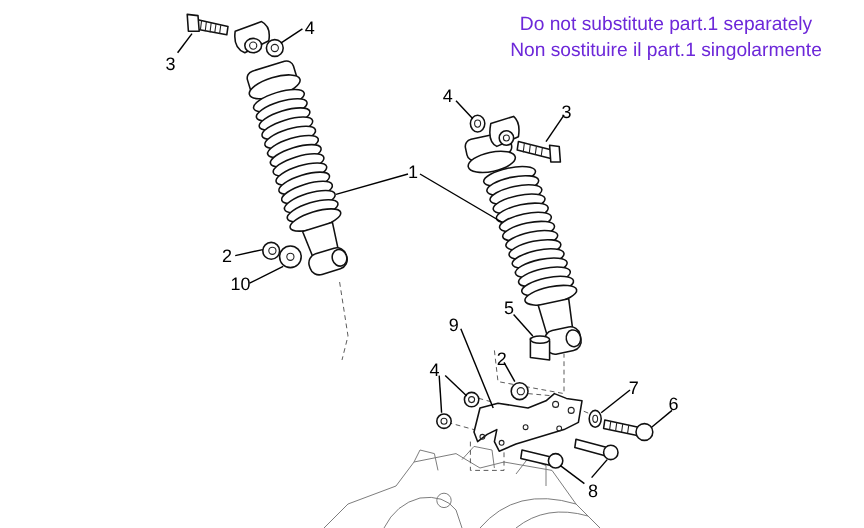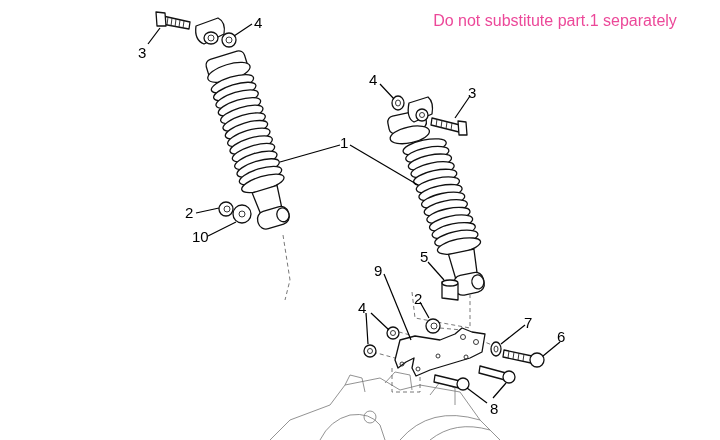--- a/index.html
+++ b/index.html
@@ -1,31 +1,32 @@
 <!DOCTYPE html>
 <html><head>
 <meta charset="utf-8">
 <style>
   html,body{margin:0;padding:0;background:#fff;}
   #stage{position:relative;width:720px;height:440px;overflow:hidden;background:#ffffff;font-family:"Liberation Sans",sans-serif;}
   svg{position:absolute;left:0;top:0;}
-  .note{position:absolute;left:400px;width:310px;text-align:center;font-size:16px;color:#ec4899;line-height:22px;}
+  .note{position:absolute;left:400px;width:310px;text-align:center;font-size:16px;color:#6d28d9;line-height:22px;}
   .n1{top:10px;} .n2{top:32px;}
   .part{fill:#fff;stroke:#111;stroke-width:1.3;stroke-linejoin:round;}
   .thin{fill:none;stroke:#222;stroke-width:0.9;}
   .eng{fill:none;stroke:#777;stroke-width:0.8;}
   .dash{fill:none;stroke:#555;stroke-width:0.8;stroke-dasharray:4 3;}
   .lead{fill:none;stroke:#000;stroke-width:1.2;}
   .lbl{font-family:"Liberation Sans",sans-serif;font-size:15px;fill:#000;}
 </style>
 </head>
 <body>
 
 <div id="stage">
   <div class="note n1">Do not substitute part.1 separately</div>
+  <div class="note n2">Non sostituire il part.1 singolarmente</div>
 
   <svg width="720" height="440" viewBox="0 0 720 440">
 
     <g>
       <path class="eng" d="M270 440 L290 420 L330 405 L345 385 L380 378 L400 390 L420 385 L460 392 L480 420 L500 440"></path>
       <path class="eng" d="M320 440 Q330 420 350 415 Q370 412 380 425 L385 440"></path>
       <path class="eng" d="M345 385 L350 375 L362 378 L365 392"></path>
       <path class="eng" d="M385 383 L395 372 L410 375 L412 390"></path>
       <path class="eng" d="M430 395 L440 382 L455 388 L455 405"></path>
       <circle class="eng" cx="370" cy="417" r="6"></circle>

